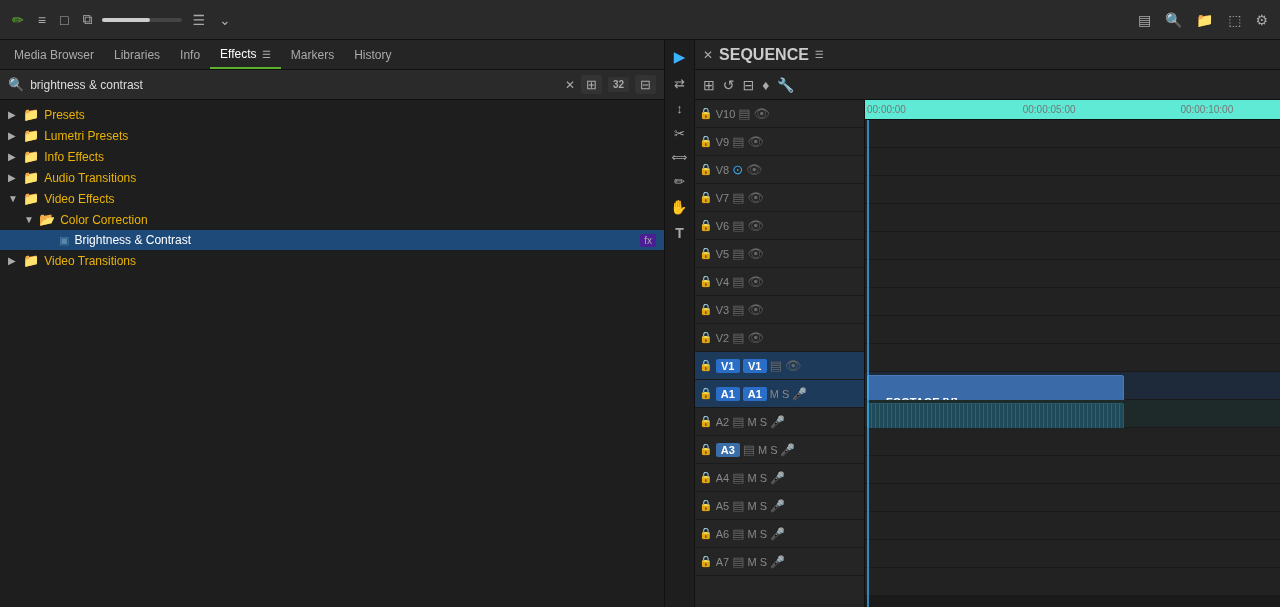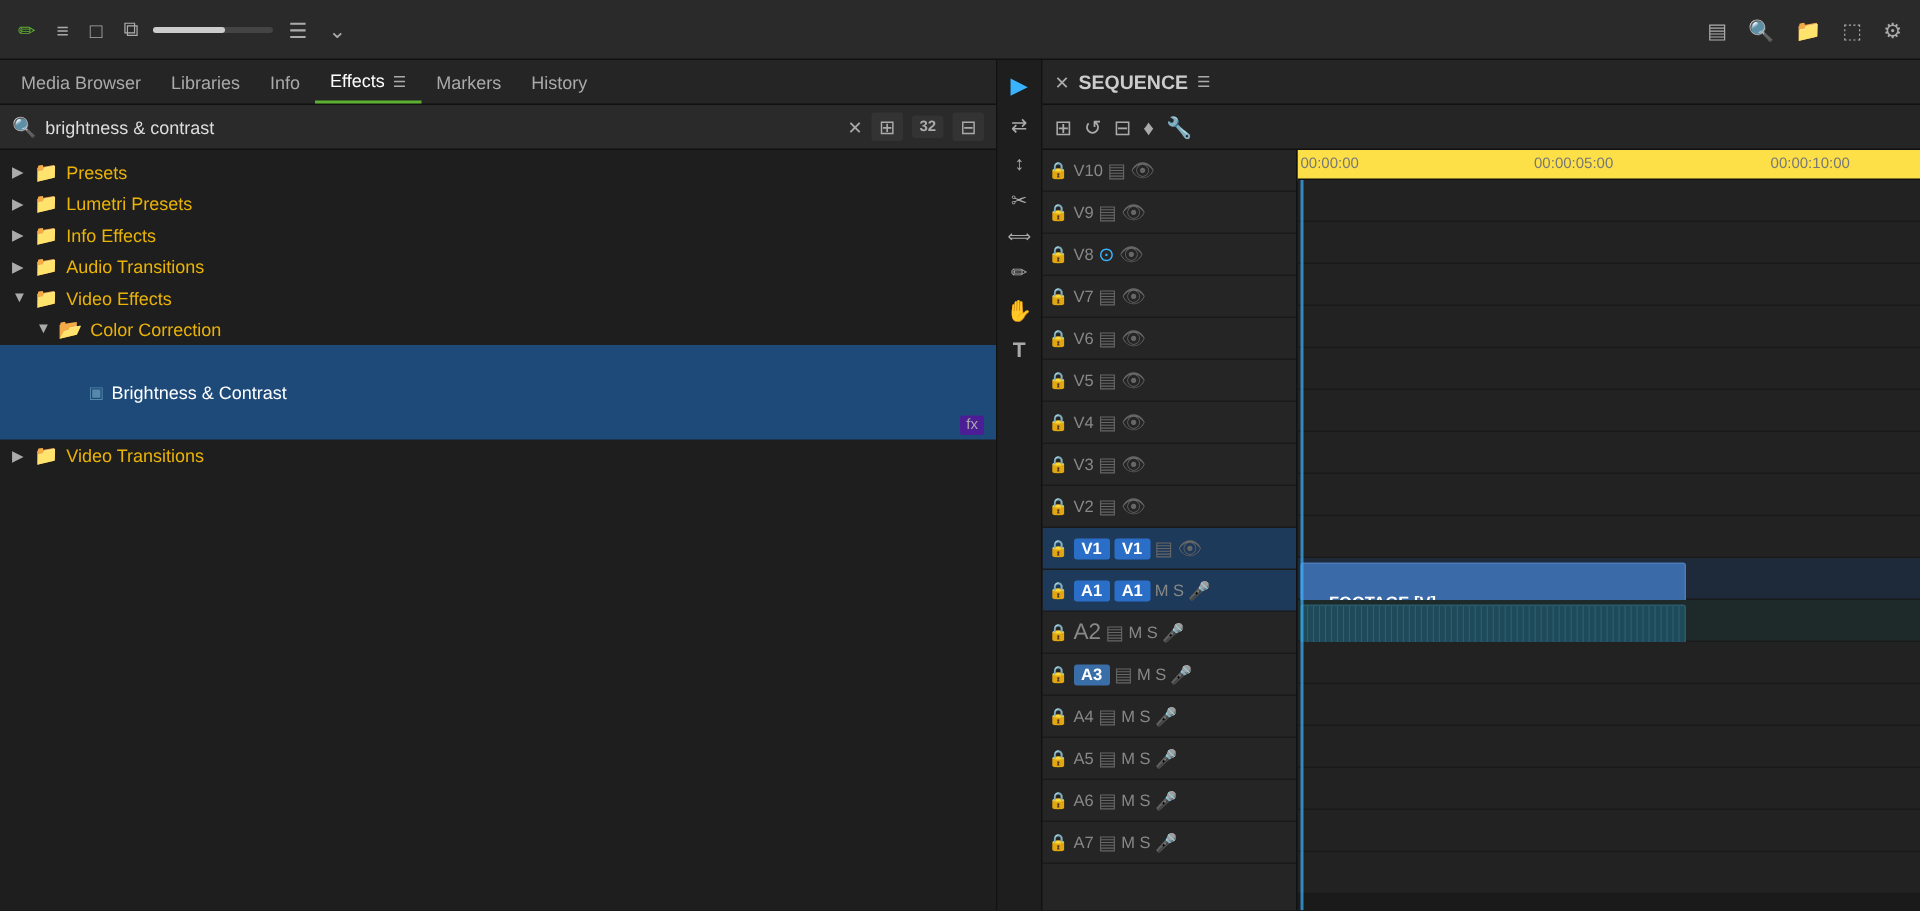--- a/index.html
+++ b/index.html
@@ -137,21 +137,20 @@
     .tree-effect-icon { color: #5588aa; font-size: 11px; }
     .tree-label { color: #eab308; font-size: 12px; }
     .tree-label.selected { color: #fff; }
     .tree-tag {
       margin-left: auto;
       background: #4c1d95;
       padding: 1px 4px;
       border-radius: 2px;
       font-size: 10px;
       color: #aaa;
-      margin-top: 44px;
     }
 
     
     .right-panel {
       flex: 1;
       background: #1a1a1a;
       display: flex;
       flex-direction: column;
     }
 
@@ -159,21 +158,21 @@
     .timeline-header {
       display: flex;
       align-items: center;
       background: #252525;
       padding: 4px 8px;
       border-bottom: 1px solid #111;
       gap: 6px;
       height: 30px;
     }
     .timeline-close { color: #aaa; cursor: pointer; }
-    .timeline-title { color: #ccc; font-size: 13px; font-weight: bold; }
+    .timeline-title { color: #ccc; font-size: 16px; font-weight: bold; }
     .timeline-menu { color: #aaa; font-size: 10px; }
 
     .timeline-timecode {
       padding: 4px 8px;
       background: #1e1e1e;
       font-size: 20px;
       font-weight: bold;
       color: #3ab3ff;
       border-bottom: 1px solid #111;
     }
@@ -238,21 +237,21 @@
 
     
     .time-ruler-area {
       flex: 1;
       display: flex;
       flex-direction: column;
       overflow: hidden;
     }
     .time-ruler {
       height: 20px;
-      background: #fde047;
+      background: #5eead4;
       border-bottom: 1px solid #111;
       position: relative;
       display: flex;
       align-items: center;
     }
     .ruler-tick {
       position: absolute;
       color: #777;
       font-size: 10px;
     }
@@ -531,21 +530,21 @@
           <span class="track-lock">🔒</span>
           <span class="track-label-btn a1-btn">A1</span>
           <span class="track-label-btn" style="background:#2a6ec8;">A1</span>
           <span class="track-m">M</span>
           <span class="track-s">S</span>
           <span class="track-mic">🎤</span>
         </div>
 
         <div class="track-row">
           <span class="track-lock">🔒</span>
-          <span style="color:#888;font-size:15px;">A2</span>
+          <span style="color:#888;font-size:11px;">A2</span>
           <span class="track-icon">▤</span>
           <span class="track-m">M</span>
           <span class="track-s">S</span>
           <span class="track-mic">🎤</span>
         </div>
 
         <div class="track-row">
           <span class="track-lock">🔒</span>
           <span class="track-label-btn" style="background:#3a6ea8;">A3</span>
           <span class="track-icon">▤</span>

